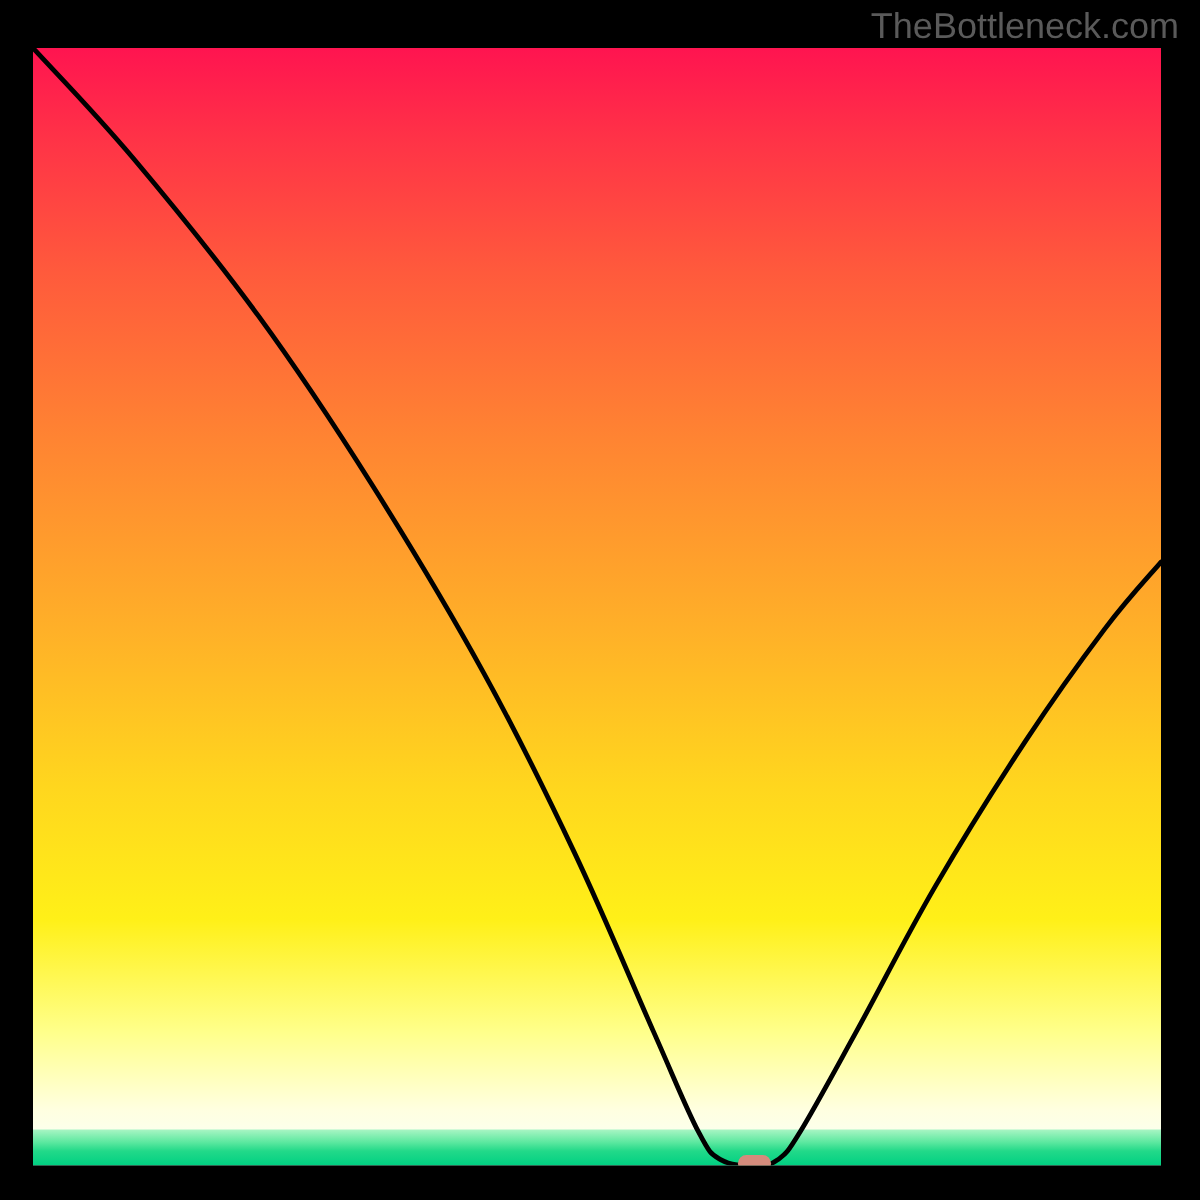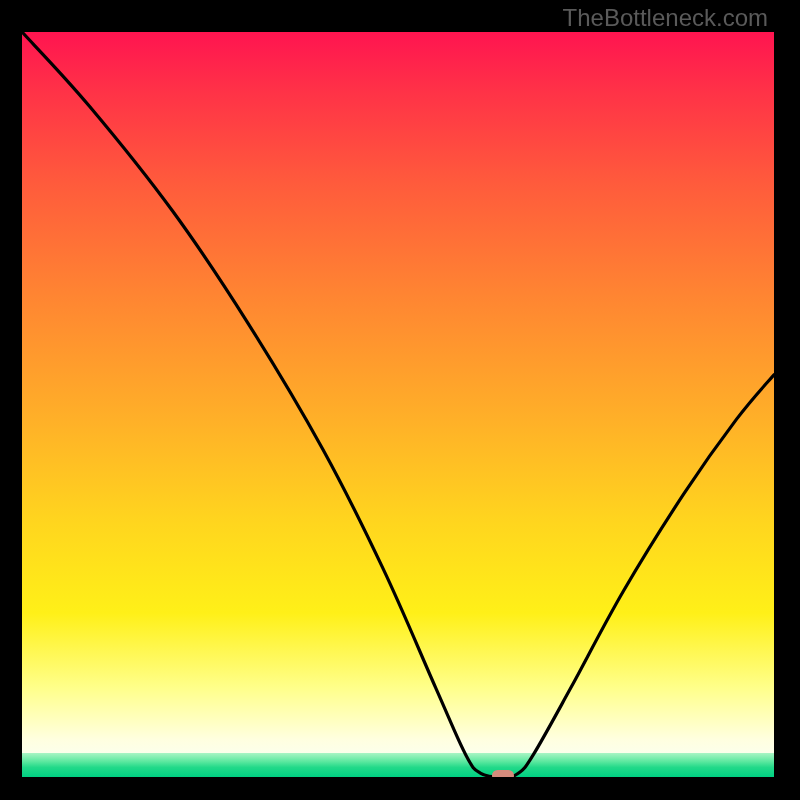--- a/index.html
+++ b/index.html
@@ -10,21 +10,21 @@
   body {
     width: 800px;
     height: 800px;
     background: #000;
     position: relative;
     font-family: Arial, Helvetica, sans-serif;
   }
   .watermark {
     position: absolute;
     top: 4px;
-    right: 32px;
+    right: 14px;
     font-size: 24px;
     font-weight: 500;
     color: #5a5a5a;
     z-index: 3;
   }
   .plot-frame {
     position: absolute;
     left: 22px;
     top: 32px;
     width: 752px;

